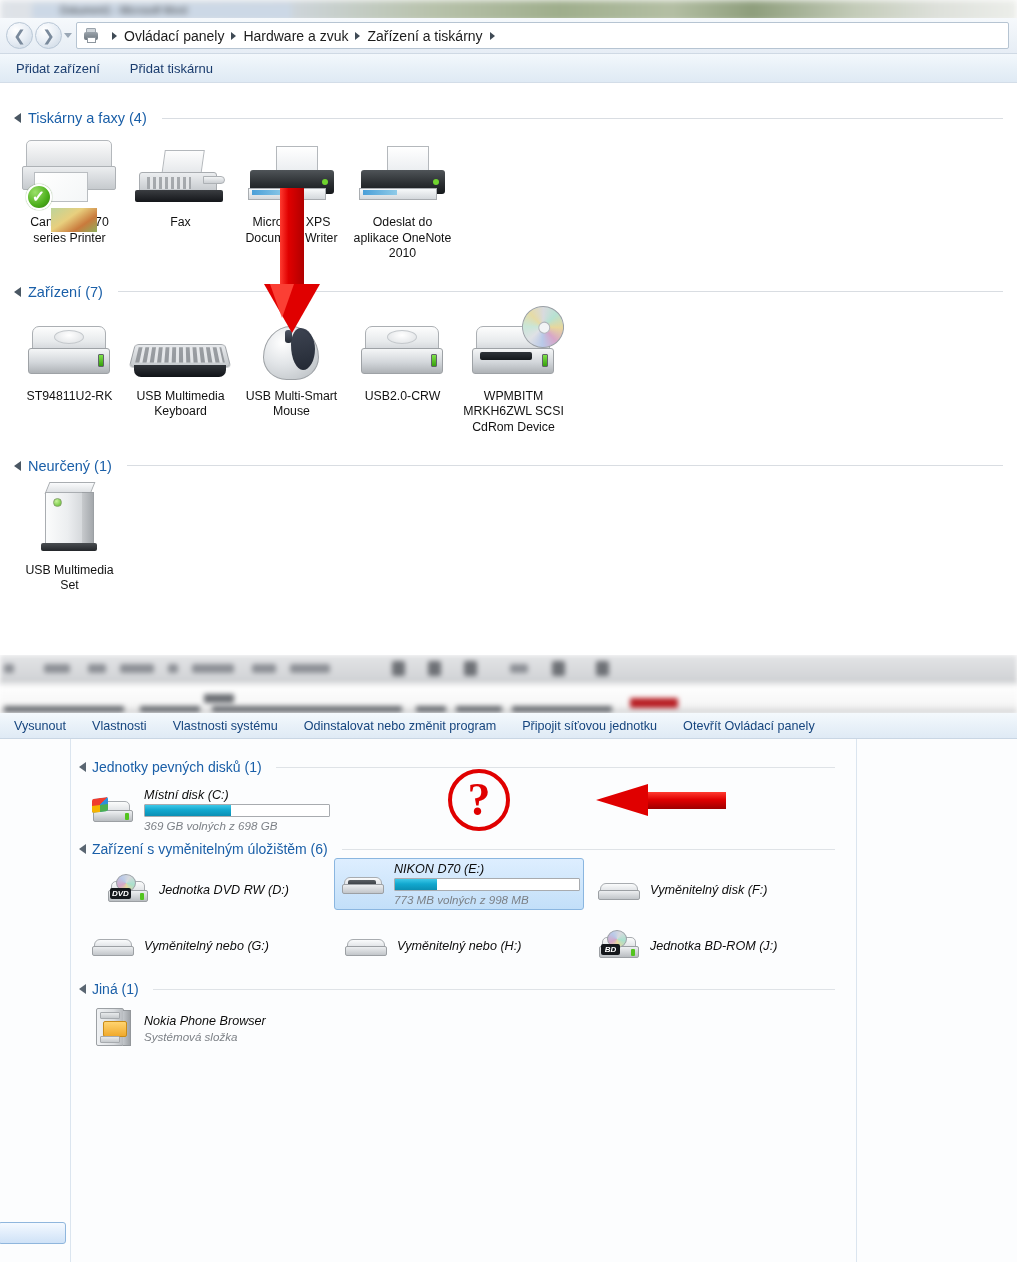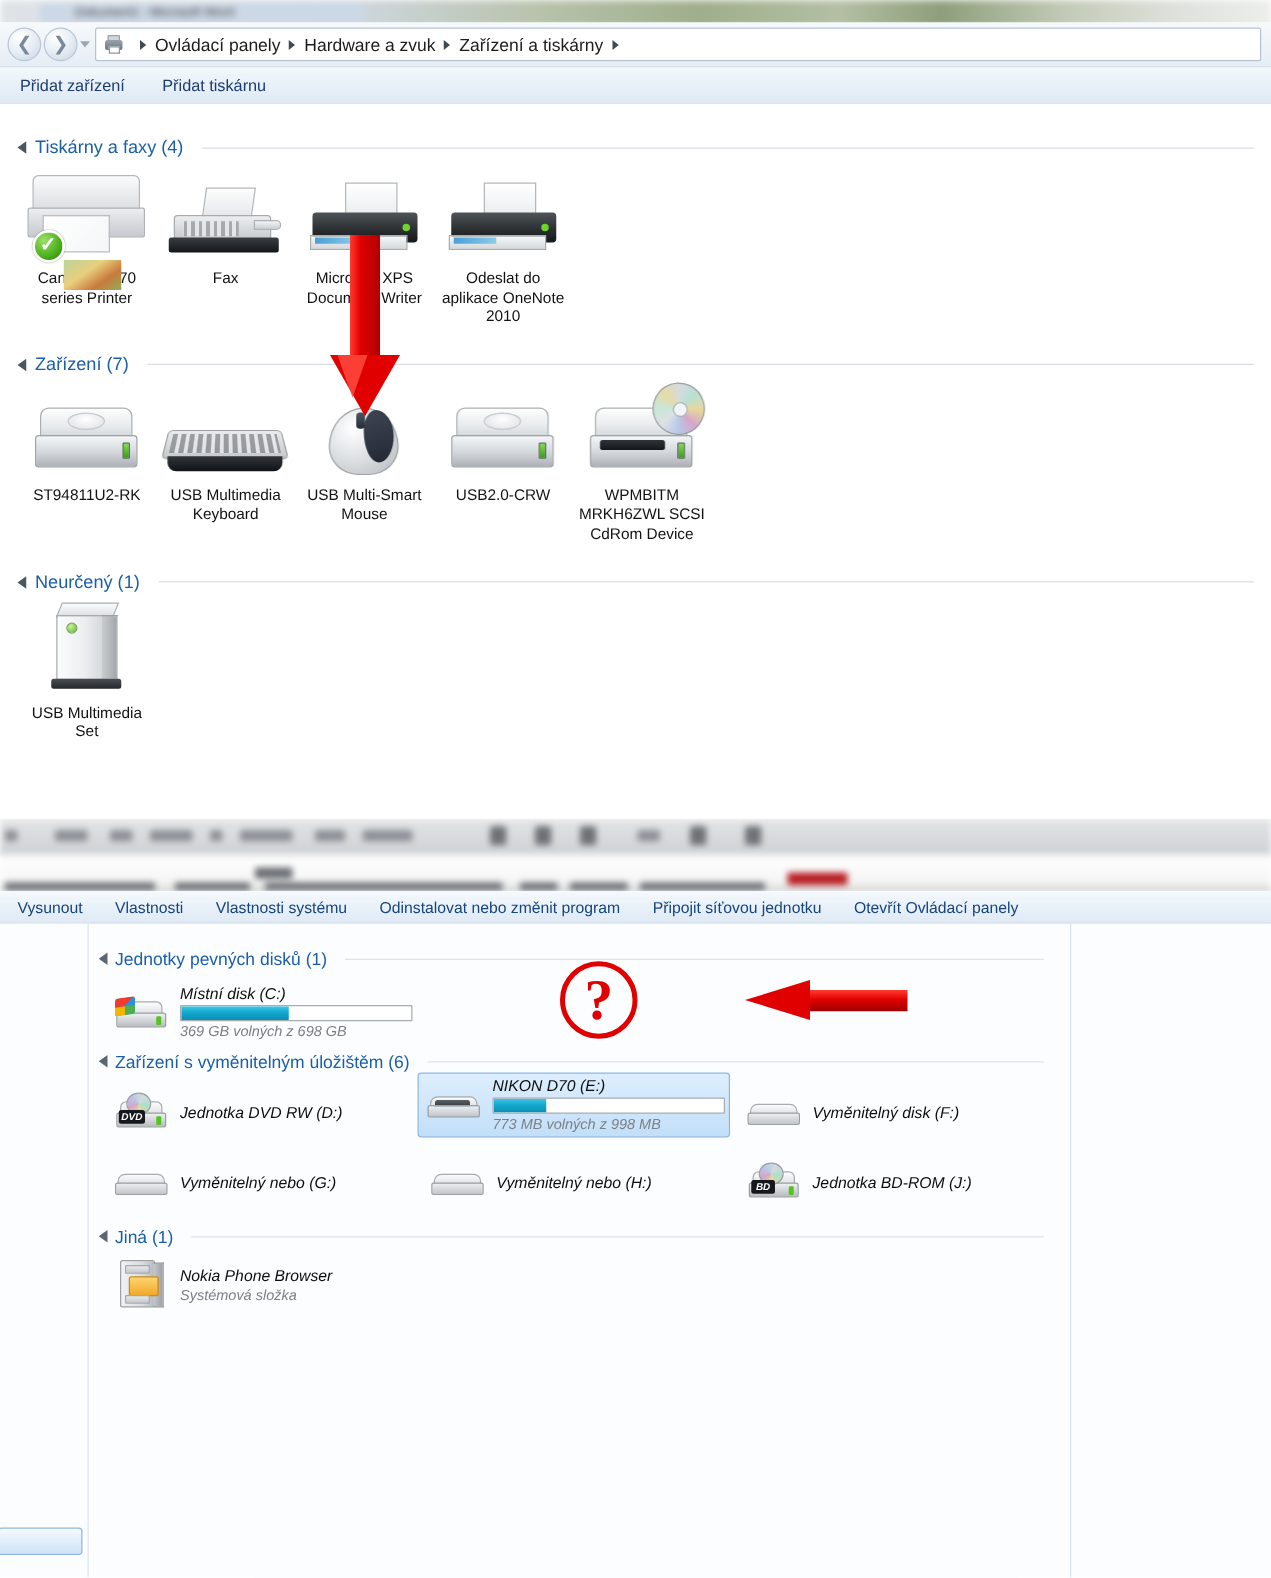--- a/index.html
+++ b/index.html
@@ -812,21 +812,21 @@
 
         <div style="padding-top:10px">
           <div class="g2-head">
             <div class="g2tri"></div>
             <div class="g2title">Zařízení s vyměnitelným úložištěm (6)</div>
             <div class="g2line"></div>
           </div>
 
           <div class="drv-grid" style="height:118px">
 
-            <div class="drv" style="left:14px;top:14px">
+            <div class="drv" style="left:29px;top:14px">
               <div class="sic">
                 <div class="slid"></div>
                   <div class="sfront"></div>
                   <div class="sled"></div>
                 <div class="disc"></div>
                 <div class="badge" style="top:14px">DVD</div>
               </div>
               <div class="drv-name">Jednotka DVD RW (D:)</div>
             </div>
 

